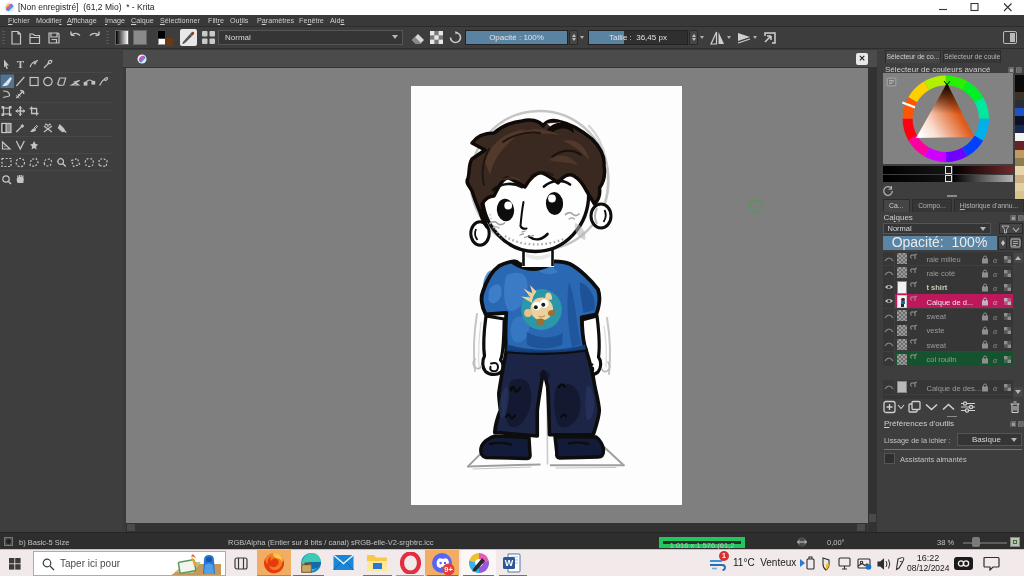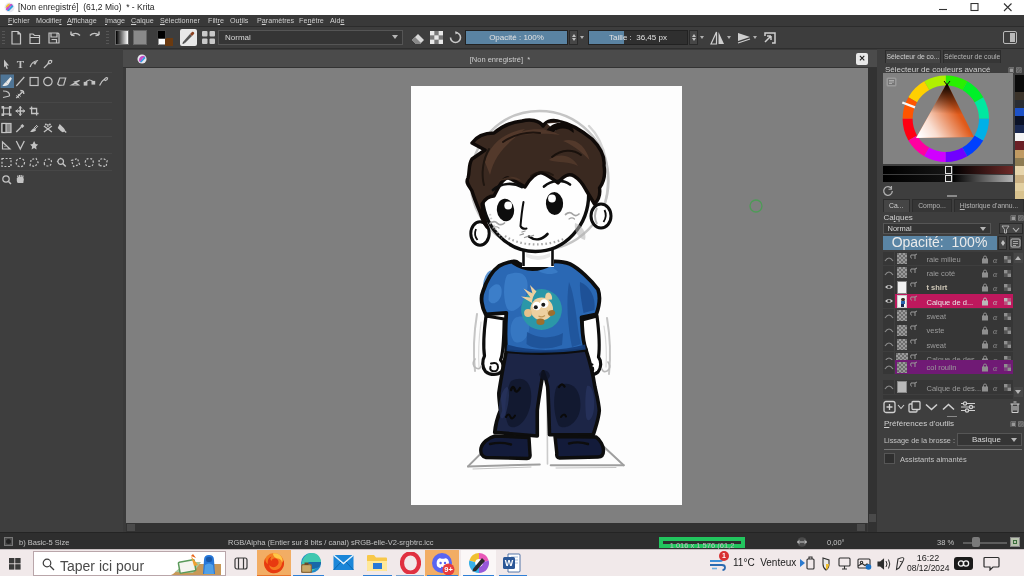--- a/index.html
+++ b/index.html
@@ -323,21 +323,20 @@
   </svg>
   </div>
 
   <div class="abs" id="canvaswrap">
     <div id="tabbar">
       <svg class="abs" style="left:14px;top:4px" width="10" height="10" viewBox="0 0 11 11">
         <circle cx="5.5" cy="5.5" r="5" fill="#e8e8f0"></circle>
         <path d="M2 8 C2 4 4 2 8 2 L9 4 C6 4 5 6 5 9Z" fill="#c850c8"></path>
         <path d="M3 9 L8 3 L9.5 4.5 L5 9Z" fill="#30a0e0"></path>
       </svg>
-      <span class="title">[Non enregistré]&nbsp; *</span>
       <div class="abs" style="left:733px;top:3px;width:12px;height:12px;background:#e8e8e8;border-radius:2px;color:#222;font-size:8px;text-align:center;line-height:12px;font-weight:bold">✕</div>
     </div>
     <div id="surround">
       <div id="page">
       <svg width="271" height="419" viewBox="0 0 271 419">
 
         <g stroke="#c5c5c5" fill="none" stroke-width="2.4" stroke-linecap="round">
           <ellipse cx="128.5" cy="94.5" rx="69" ry="69.5"></ellipse>
           <path d="M178,40 C195,56 201,90 194,118" opacity="0.7"></path>
           <path d="M66,228 C63,246 62,266 64,285" stroke-width="2"></path>
@@ -802,21 +801,21 @@
           <text x="11" y="7.5" font-size="8" font-style="italic" fill="#8f8f8f" stroke="none" font-family="Liberation Serif">α</text>
           <g fill="#8f8f8f" stroke="none">
             <rect x="22" y="1" width="3.5" height="3.5"></rect>
             <rect x="25.5" y="4.5" width="3.5" height="3.5"></rect>
             <rect x="22" y="4.5" width="3.5" height="3.5" opacity="0.35"></rect>
             <rect x="25.5" y="1" width="3.5" height="3.5" opacity="0.35"></rect>
           </g>
         </g>
       </svg>
 </div>
-<div class="abs" style="left:6px;top:311px;width:130px;height:13.9px;background:#701a75">
+<div class="abs" style="left:6px;top:303px;width:130px;height:13.9px;background:#14532d">
 <div class="abs" style="left:0;top:0;width:11.5px;height:13.9px;background:#363636;border-right:1px solid #404040"></div>
 <svg class="abs" style="left:1px;top:4px" width="10" height="7" viewBox="0 0 10 7">
         <path d="M1 5 Q5 -1 9 5" fill="none" stroke="#8a8a8a" stroke-width="1.2"></path>
       </svg>
 <div class="abs" style="left:13.5px;top:1.5px;width:10.5px;height:11px;background:repeating-conic-gradient(#9a9a9a 0 25%,#6e6e6e 0 50%) 0 0/4px 4px"></div>
 <svg class="abs" style="left:27px;top:1px" width="8" height="8" viewBox="0 0 8 8">
         <path d="M1 2 L5 2 L5 6 M5 2 L7 1" fill="none" stroke="#9a9a9a" stroke-width="1"></path>
         <path d="M1 2 Q0 4 1.5 5.5" fill="none" stroke="#9a9a9a" stroke-width="1"></path>
       </svg>
 <div class="abs" style="left:43.5px;top:3.4px;font-size:7.5px;color:#9b9b9b;white-space:nowrap">col roulin</div>
@@ -880,21 +879,21 @@
         <circle cx="83" cy="3.5" r="1.6" fill="#3e3e3e"></circle>
         <circle cx="89" cy="7" r="1.6" fill="#3e3e3e"></circle>
         <circle cx="85" cy="10.5" r="1.6" fill="#3e3e3e"></circle>
         <path d="M128.5 4 L137.5 4 M130 4 L130 12 Q130 12.5 130.5 12.5 L135.5 12.5 Q136 12.5 136 12 L136 4 M131.5 2 L134.5 2 M132 6 L132 10.5 M134 6 L134 10.5" stroke-width="1.1"></path>
       </g>
     </svg>
     <div class="abs" style="left:70px;top:366.5px;width:10px;height:1.5px;background:#8a8a8a"></div>
 
     <div class="dockhead" style="left:7px;top:370px"><u>P</u>références d'outils</div>
     <div class="hicons" style="left:133px;top:371px">▣▨</div>
-    <div class="abs" style="left:7px;top:387px;font-size:7.3px;color:#c4c4c4">Lissage de la brosse :</div>
+    <div class="abs" style="left:7px;top:387px;font-size:7.3px;color:#c4c4c4">Lissage de la ichier :</div>
     <div class="combo" style="left:80px;top:383.5px;width:65px;height:13px;line-height:12px;padding-left:14px">Basique<span class="arr" style="top:4px"></span></div>
     <div class="abs" style="left:7px;top:400px;width:138px;height:1px;background:#757575"></div>
     <div class="abs" style="left:7px;top:403.5px;width:11px;height:11px;background:#2f2f2f;border:1px solid #565656"></div>
     <div class="abs" style="left:23px;top:406px;font-size:7.5px;color:#c4c4c4">Assistants aimantés</div>
   </div>
 
   <div class="abs" id="statusbar">
     <div class="abs" style="left:4px;top:4px;width:9px;height:9px;border:1px solid #777;background:#4a4a4a">
       <div style="width:5px;height:5px;margin:1px;background:#222;border-radius:50%"></div>
     </div>
@@ -923,21 +922,21 @@
         <rect x="0" y="6.2" width="5.4" height="5.4"></rect>
         <rect x="6.2" y="6.2" width="5.4" height="5.4"></rect>
       </g>
     </svg>
 
     <div class="abs" style="left:33px;top:0.5px;width:193px;height:25px;background:#ffffff;border:1px solid #b9a6aa;overflow:hidden">
       <svg class="abs" style="left:8px;top:6px" width="13" height="13" viewBox="0 0 13 13">
         <circle cx="5" cy="5" r="3.8" fill="none" stroke="#3c3c3c" stroke-width="1.2"></circle>
         <path d="M8 8 L12 12" stroke="#3c3c3c" stroke-width="1.2"></path>
       </svg>
-      <div class="abs" style="left:26px;top:6px;font-size:14px;color:#4a4a4a">Taper ici pour</div>
+      <div class="abs" style="left:26px;top:6px;font-size:10px;color:#4a4a4a">Taper ici pour</div>
 
       <div class="abs" style="left:133px;top:0;width:60px;height:25px">
         <svg width="60" height="25">
           <path d="M6 22 L18 12 L54 12 L54 25 L0 25 Z" fill="#c89858"></path>
           <path d="M8 20 L20 10 L34 10 L26 21 Z" fill="#a8c8a0"></path>
           <rect x="12" y="9" width="16" height="11" rx="1" transform="rotate(-10 20 14)" fill="#f5f5f0" stroke="#5a9a5a" stroke-width="1.5"></rect>
           <path d="M24 4 L31 13 L27 14 Z" fill="#f0a030"></path>
           <path d="M24 4 L26 2 L29 6 Z" fill="#e86820"></path>
           <path d="M37 8 Q37 3 42 3 Q47 3 47 8 L48 22 L36 22 Z" fill="#2878d8"></path>
           <path d="M38 13 Q42 10 46 13 L47 22 L37 22 Z" fill="#50a0e8"></path>

